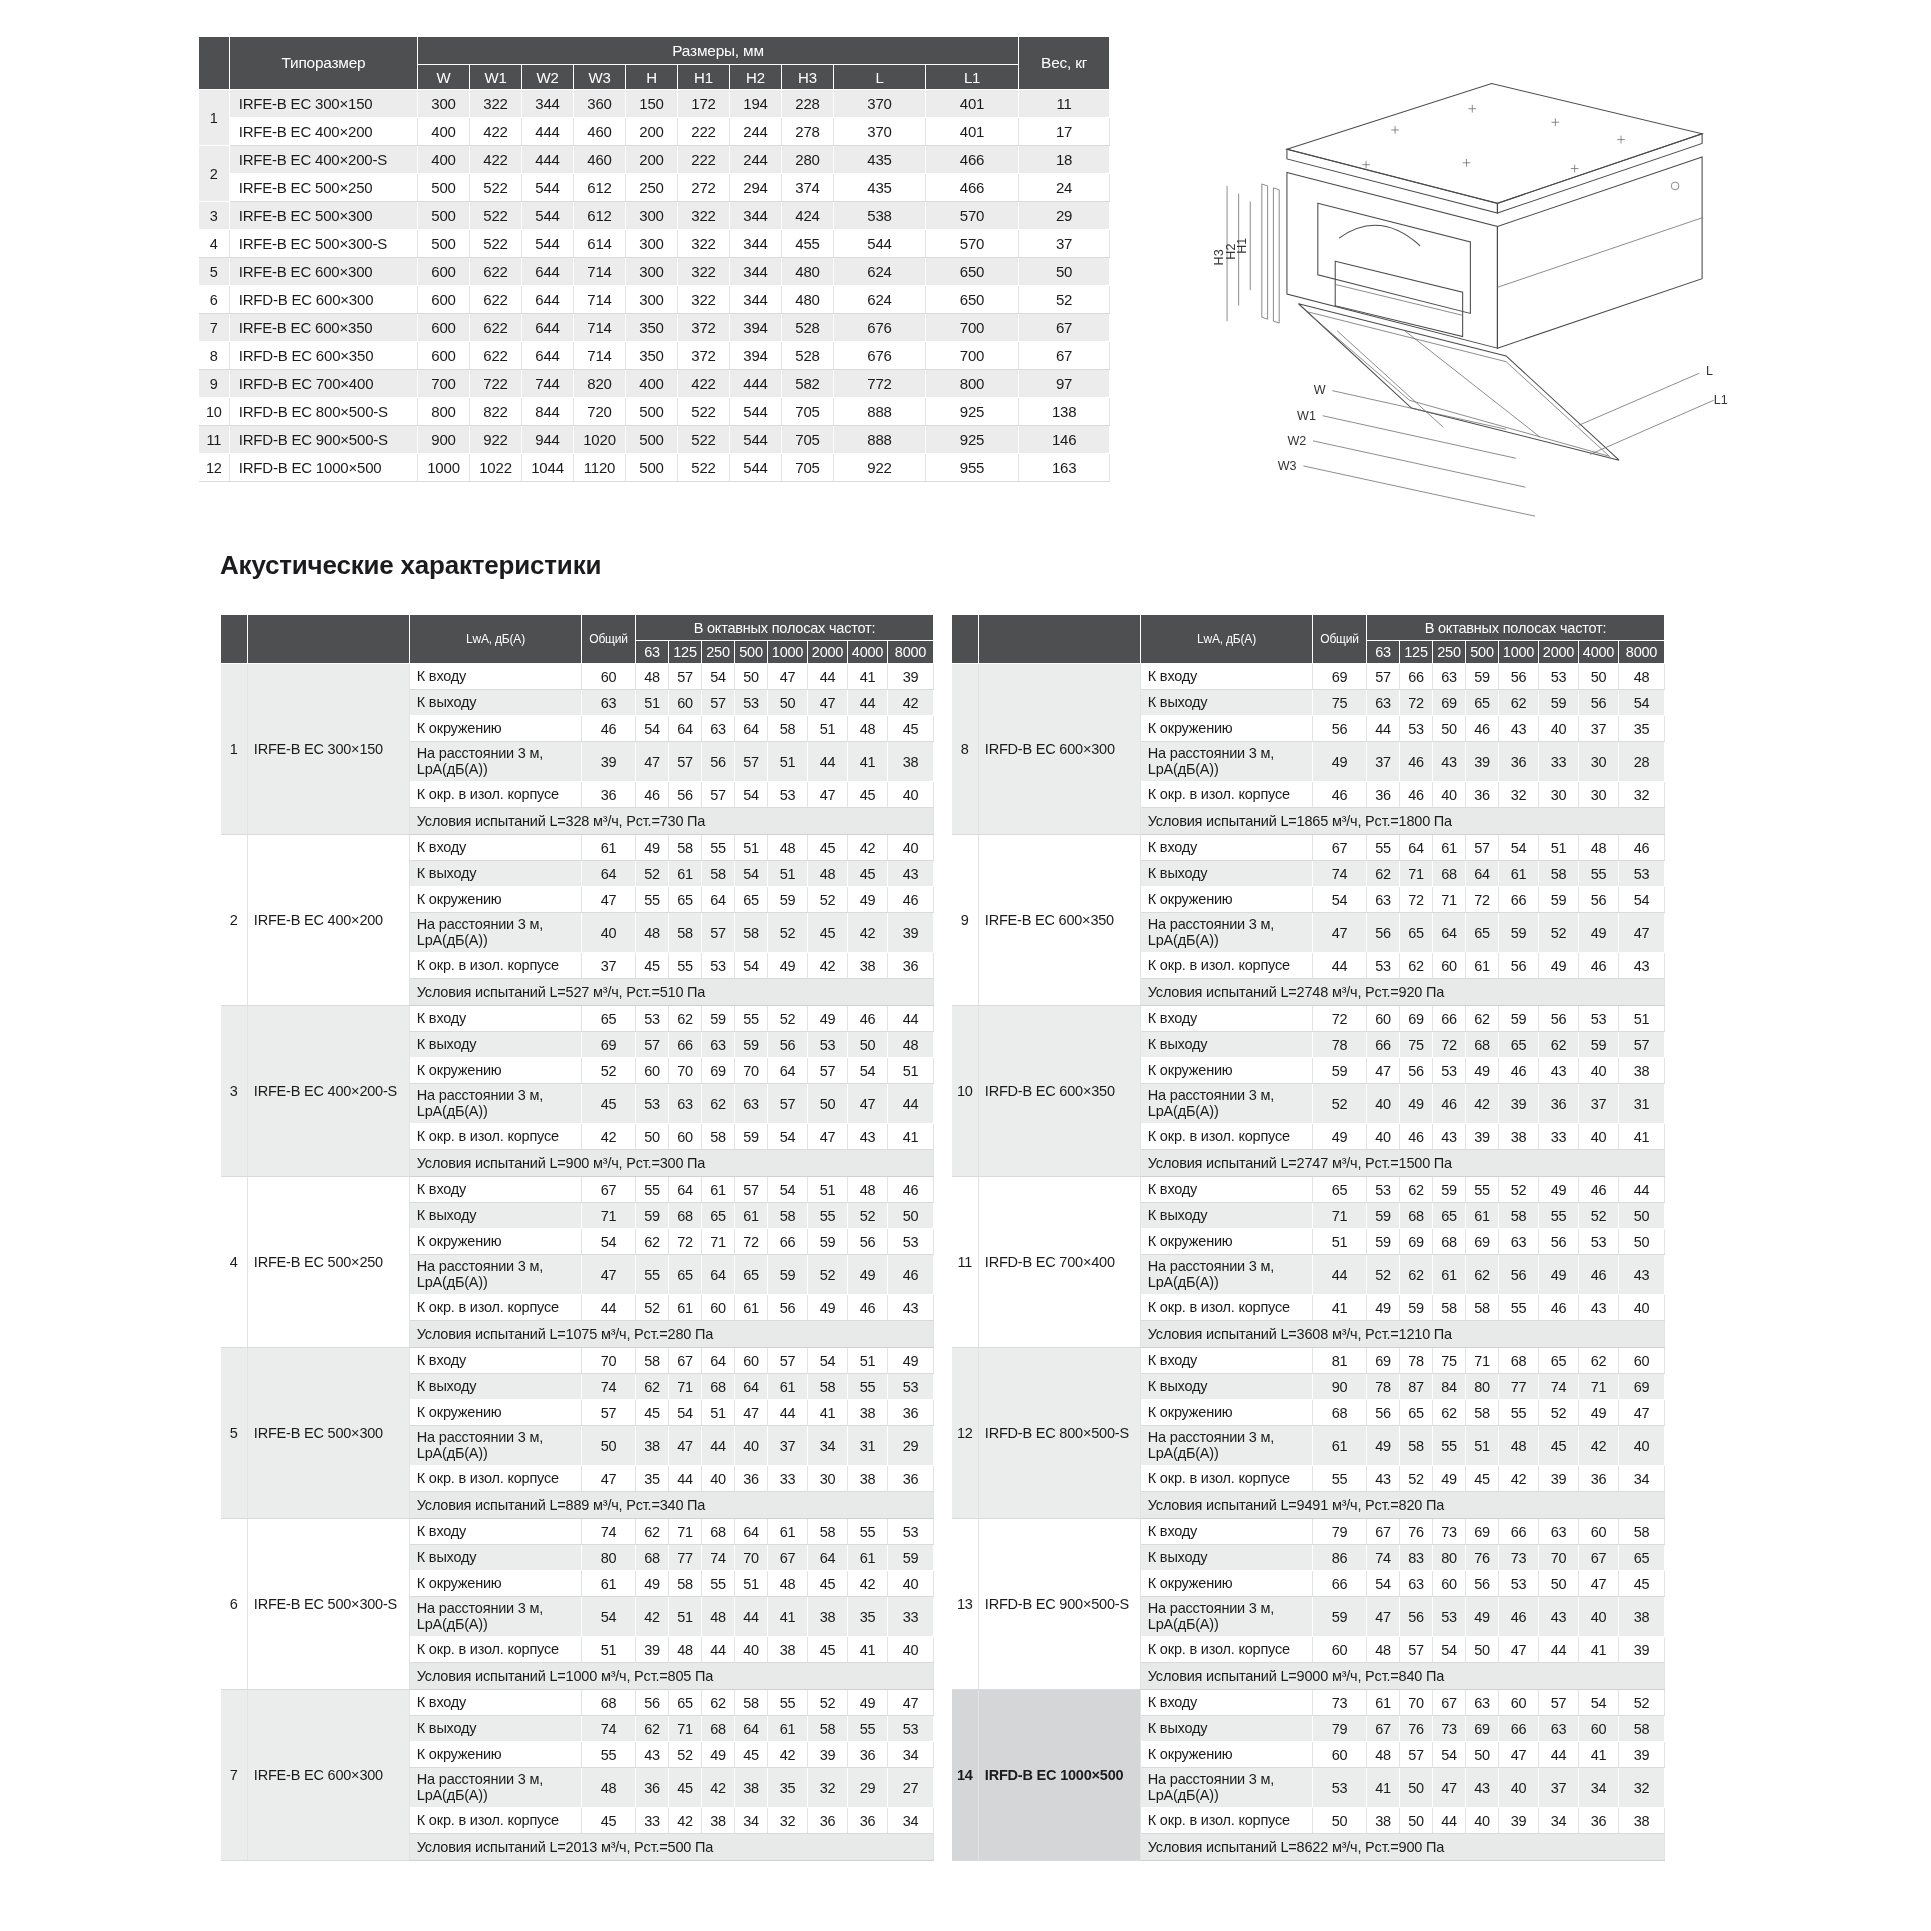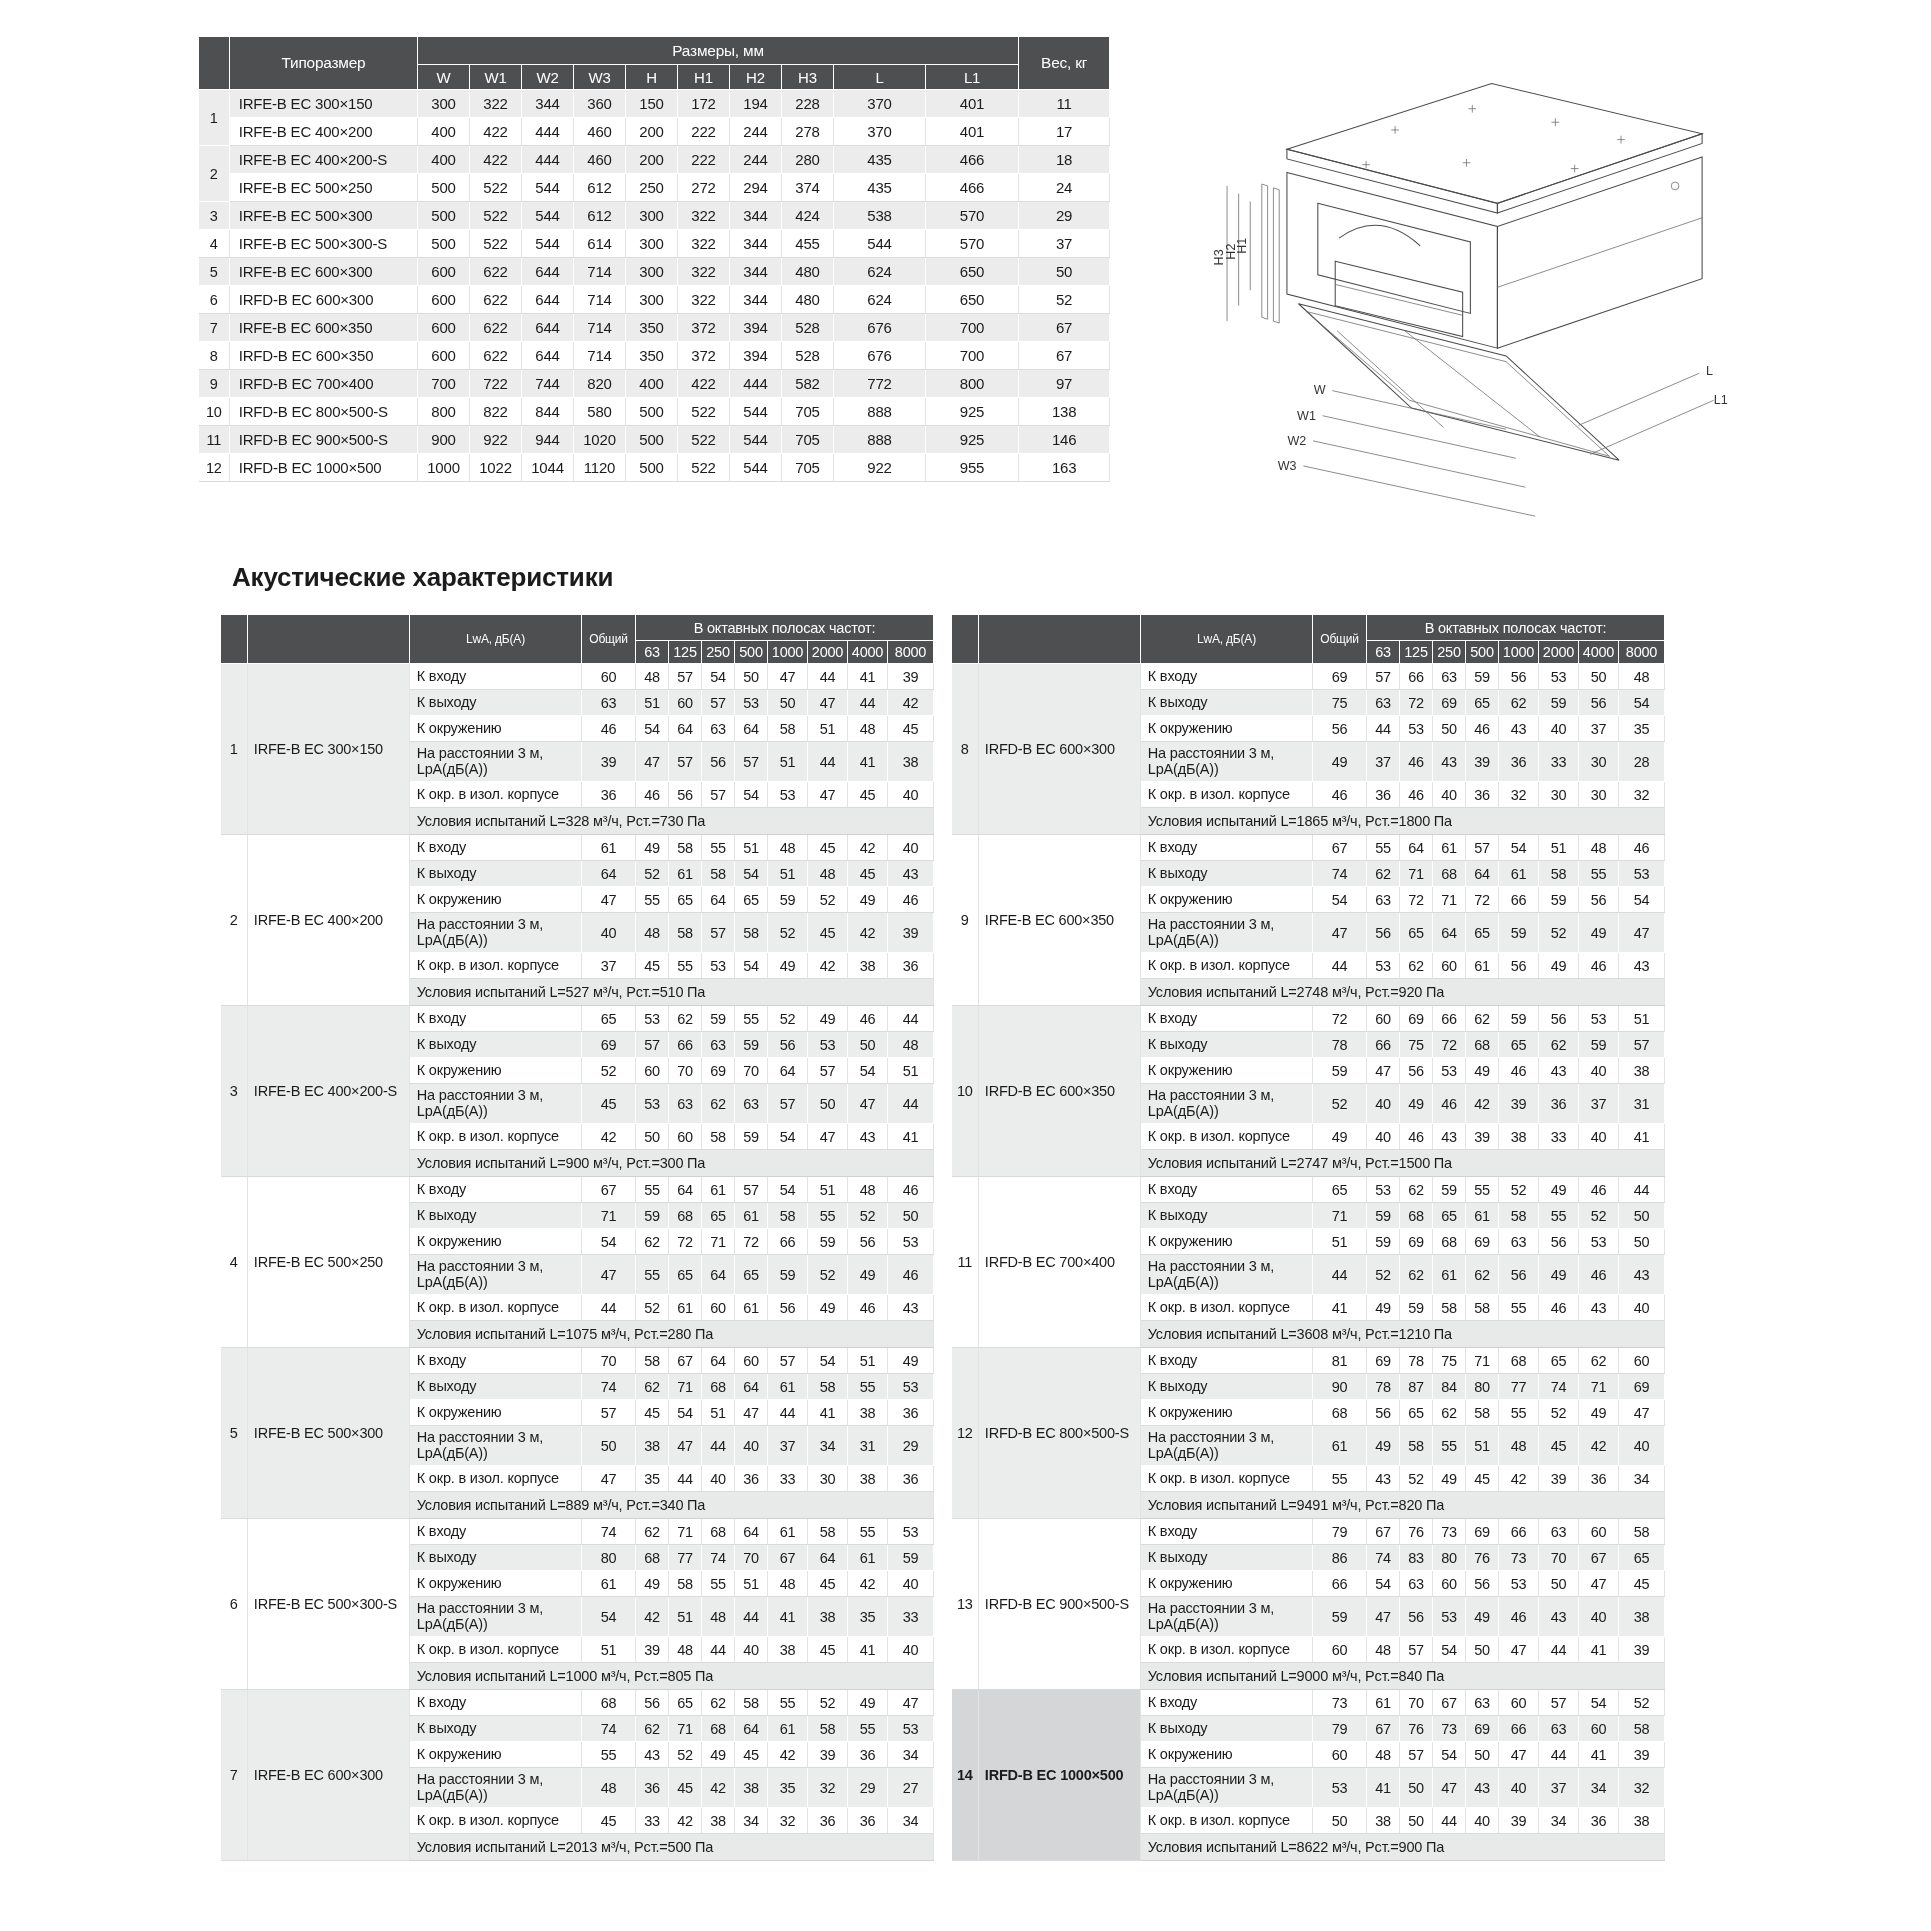--- a/index.html
+++ b/index.html
@@ -14,21 +14,21 @@
   th.dark{background:#4e4f51;color:#fff;border:1.9px solid #fff;font-size:15.4px;}
   .dim-table tr.head1 th{height:25px;}
   .dim-table tr.head2 th{height:22px;font-size:15px;}
   .dim-table td{font-size:15px;height:25px;text-align:center;background:#fff;
     border-right:1px solid #e3e4e5;border-bottom:1px solid #d9dadb;}
   .dim-table tr.stripe td{background:#ececed;border-right-color:#fff;border-bottom-color:#fff;}
   .dim-table td.model{text-align:left;padding-left:8.7px;white-space:nowrap;}
   .dim-table td.num{font-size:14.5px;}
 
   
-  .ac-title{position:absolute;left:220px;top:550px;font-size:26px;font-weight:bold;letter-spacing:-0.2px;margin:12px;}
+  .ac-title{position:absolute;left:220px;top:550px;font-size:26px;font-weight:bold;letter-spacing:-0.2px;margin:0;}
   .ac-wrap-left{position:absolute;left:220px;top:614px;}
   .ac-wrap-right{position:absolute;left:951px;top:614px;}
   .ac-table{width:712px;letter-spacing:-0.2px;}
   .ac-table th{font-weight:normal;}
   .ac-table tr.head1 th{height:23px;}
   .ac-table tr.head2 th{height:20px;font-size:14.5px;}
   .ac-table th.lwa,.ac-table th.obsh{font-size:12px;}
   .ac-table th.oct{font-size:14.5px;text-align:center;}
   .ac-table td{font-size:14.5px;border-right:1px solid #e2e3e4;border-bottom:1px solid #d9dadb;background:#fff;}
   .ac-table td.w{background:#fff;}
@@ -257,21 +257,21 @@
             <td>772</td>
             <td>800</td>
             <td>97</td>
           </tr>
           <tr>
             <td class="num" rowspan="1">10</td>
             <td class="model">IRFD-B EC 800×500-S</td>
             <td>800</td>
             <td>822</td>
             <td>844</td>
-            <td>580</td>
+            <td>720</td>
             <td>500</td>
             <td>522</td>
             <td>544</td>
             <td>705</td>
             <td>888</td>
             <td>925</td>
             <td>138</td>
           </tr>
           <tr class="stripe">
             <td class="num" rowspan="1">11</td>

